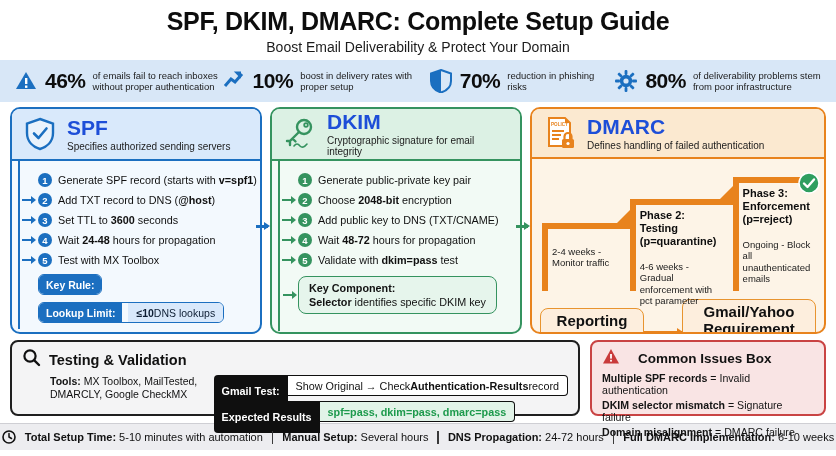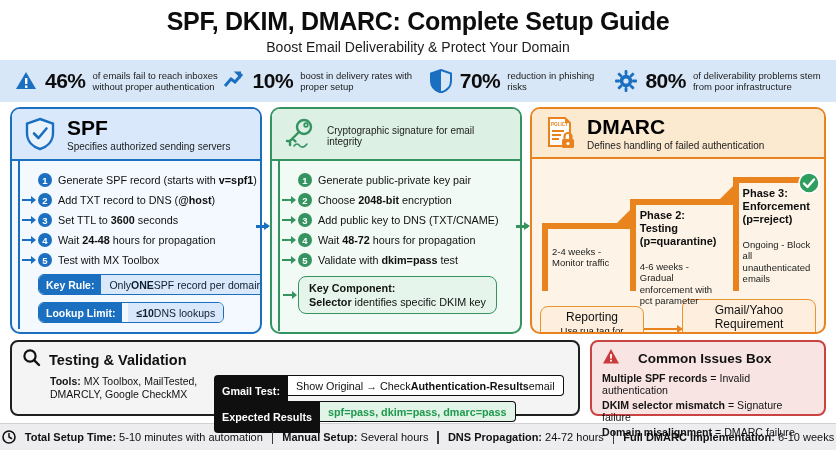--- a/index.html
+++ b/index.html
@@ -22,21 +22,21 @@
   
   .main { position:relative; display:flex; gap:8px; padding:5px 10px 0 10px; height:232px; }
   .panel { border:2px solid var(--acc); border-radius:10px; overflow:hidden;
     background:var(--bodybg); display:flex; flex-direction:column; }
   .p-spf  { --acc:#1b6fc0; --hdrbg:#d9e9fb; --bodybg:#f3f9fe; width:252px; }
   .p-dkim { --acc:#35935f; --hdrbg:#dcf1e4; --bodybg:#f2faf5; width:252px; }
   .p-dmarc{ --acc:#e8831d; --hdrbg:#fbe9d0; --bodybg:#fdf4e7; width:296px; }
   .phead { background:var(--hdrbg); border-bottom:2px solid var(--acc);
     display:flex; align-items:center; gap:9px; padding:6px 10px; height:52px; }
   .phead .picon { width:36px; height:36px; flex:0 0 auto; }
-  .ptitle { font-size:21px; font-weight:bold; color:#000000; line-height:1; }
+  .ptitle { font-size:21px; font-weight:bold; color:#1d4ed8; line-height:1; }
   .psub { font-size:10px; color:#1c1c1c; margin-top:3px; }
   .pbody { position:relative; padding:7px 8px 6px 10px; flex:1; }
 
   
   .rail { position:absolute; left:6px; top:0; width:2px; background:var(--acc); }
   .steps { margin-left:16px; }
   .step { display:flex; align-items:center; gap:6px; margin:4px 0; position:relative; height:16px; }
   .step .num { width:14px; height:14px; border-radius:50%; background:var(--acc); color:#fff;
     font-size:9.5px; font-weight:bold; display:flex; align-items:center; justify-content:center; flex:0 0 auto; }
   .step .txt { font-size:10.8px; white-space:nowrap; color:#101010; }
@@ -69,21 +69,21 @@
   .ph1 { width:82px; margin-top:54px; --ext:-10px; }
   .ph2 { width:98px; margin-top:30px; --ext:-10px; }
   .ph3 { width:88px; margin-top:8px; }
   .phase .pt { font-size:11px; font-weight:bold; line-height:1.18; color:#0d0d0d; }
   .phase .pd { font-size:9.5px; line-height:1.2; margin-top:13px; color:#1b1b1b; }
   .checkwrap { position:absolute; top:-5px; right:-4px; }
 
   
   .dbots { display:flex; align-items:center; gap:0; margin-top:4px; padding:0 2px; }
   .obox { background:#fdeedd; border:1.5px solid #e8942f; border-radius:8px; text-align:center; padding:3px 6px; }
-  .obox .bt { font-size:12px; font-weight:normal; }
+  .obox .bt { font-size:15px; font-weight:bold; }
   .obox .bd { font-size:9.5px; line-height:1.2; margin-top:1px; }
   .ob1 { width:104px; }
   .ob2 { flex:1; }
   .oarrow { position:relative; width:38px; height:2.5px; background:var(--acc); flex:0 0 auto; }
   .oarrow::after { content:""; position:absolute; right:-1px; top:50%; transform:translateY(-50%);
     border-left:6px solid var(--acc); border-top:4.5px solid transparent; border-bottom:4.5px solid transparent; }
 
   
   .conn { position:absolute; top:123px; width:12px; height:2.5px; }
   .conn::after { content:""; position:absolute; right:-2px; top:50%; transform:translateY(-50%);
@@ -218,25 +218,20 @@
           <span class="num">4</span>
           <span class="txt"><span>Wait </span><b>24-48</b><span> hours for propagation</span></span>
         </div>
         <div class="step has-arrow">
           <span class="num">5</span>
           <span class="txt"><span>Test with MX Toolbox</span><b></b><span></span></span>
         </div>
       </div>
       <div class="pill">
         <span class="plabel">Key Rule:</span>
-        <span class="pval">
-            <span>Only </span>
-            <b>ONE</b>
-            <span> SPF record per domain</span>
-          </span>
       </div>
       <div class="pill step has-arrow" style="margin-top:7px;height:21px">
         <span class="plabel">Lookup Limit:</span>
         <span class="pval">
             <b>≤10</b>
             <span> DNS lookups</span>
           </span>
       </div>
     </div>
   </div>
@@ -245,20 +240,21 @@
     <div class="phead">
       <span class="picon">
         <svg width="36" height="36" viewBox="0 0 36 36">
             <circle cx="22" cy="11" r="7" fill="none" stroke="#35935f" stroke-width="2.4"></circle>
             <circle cx="24" cy="9" r="1.8" fill="none" stroke="#35935f" stroke-width="1.8"></circle>
             <path d="M17 16 L8 25 L8 29 M10.5 22.5 L13.5 25.5 M8 25 L5 25" fill="none" stroke="#35935f" stroke-width="2.4" stroke-linecap="round"></path>
             <path d="M12 30 q3 -4 6 0 q3 3 7 -2" fill="none" stroke="#35935f" stroke-width="1.6" stroke-linecap="round"></path>
           </svg>
       </span>
       <span>
+        <div class="ptitle">DKIM</div>
         <div class="psub">Cryptographic signature for email integrity</div>
       </span>
     </div>
     <div class="pbody">
       <div class="rail" style="height:170px"></div>
       <div class="steps">
         <div class="step">
           <span class="num">1</span>
           <span class="txt"><span>Generate public-private key pair</span><b></b><span></span></span>
         </div>
@@ -358,21 +354,21 @@
       <span class="ttxt">Testing &amp; Validation</span>
     </div>
     <div class="t-content">
       <div class="tools"><b>Tools:</b><span> MX Toolbox, MailTested, DMARCLY, Google CheckMX</span></div>
       <div class="badges">
         <div class="brow">
           <span class="blabel">Gmail Test:</span>
           <span class="bval">
               <span>Show Original → Check </span>
               <b>Authentication-Results</b>
-              <span> email</span>
+              <span> record</span>
             </span>
         </div>
         <div class="brow">
           <span class="blabel">Expected Results</span>
           <span class="bval green">spf=pass, dkim=pass, dmarc=pass</span>
         </div>
       </div>
     </div>
   </div>
 

